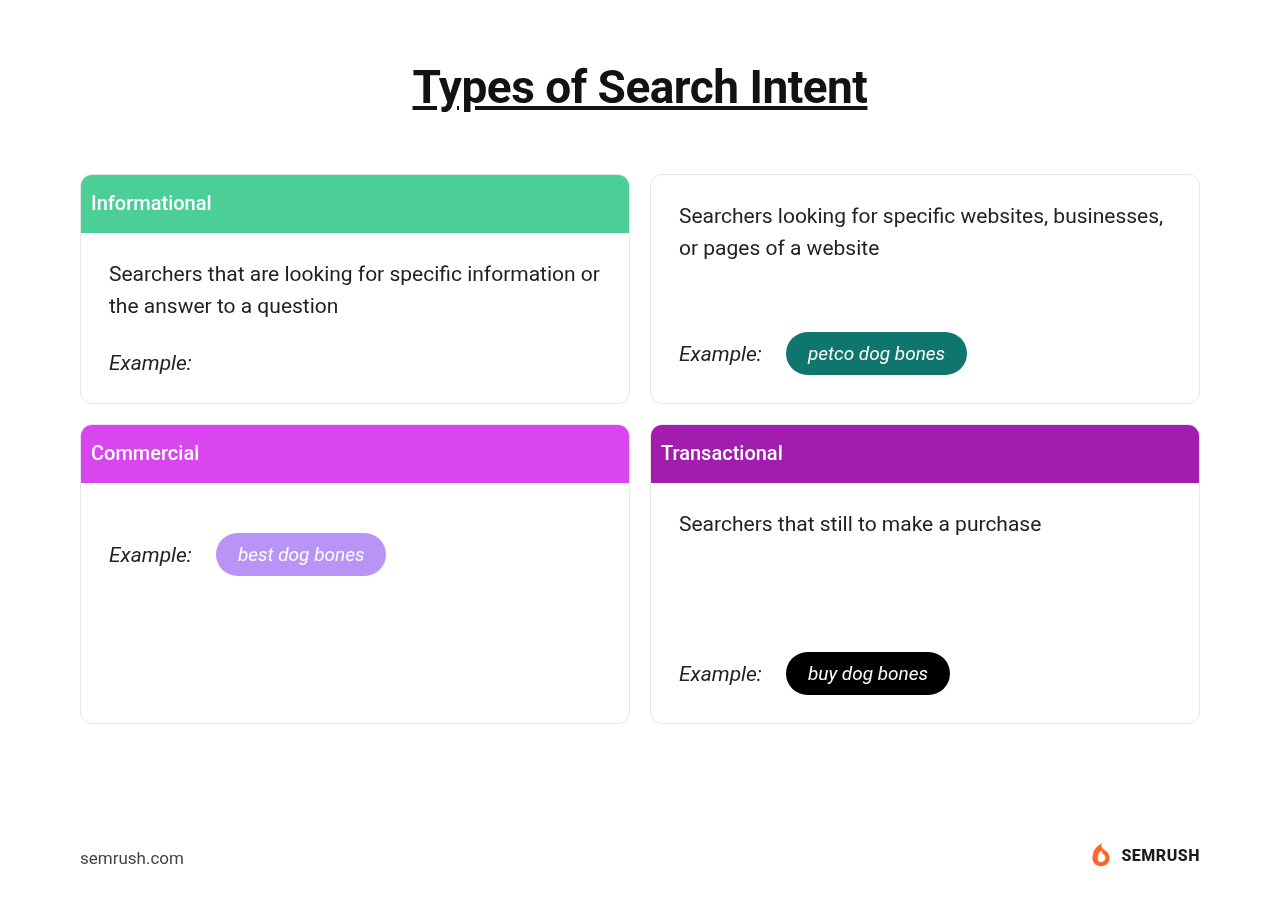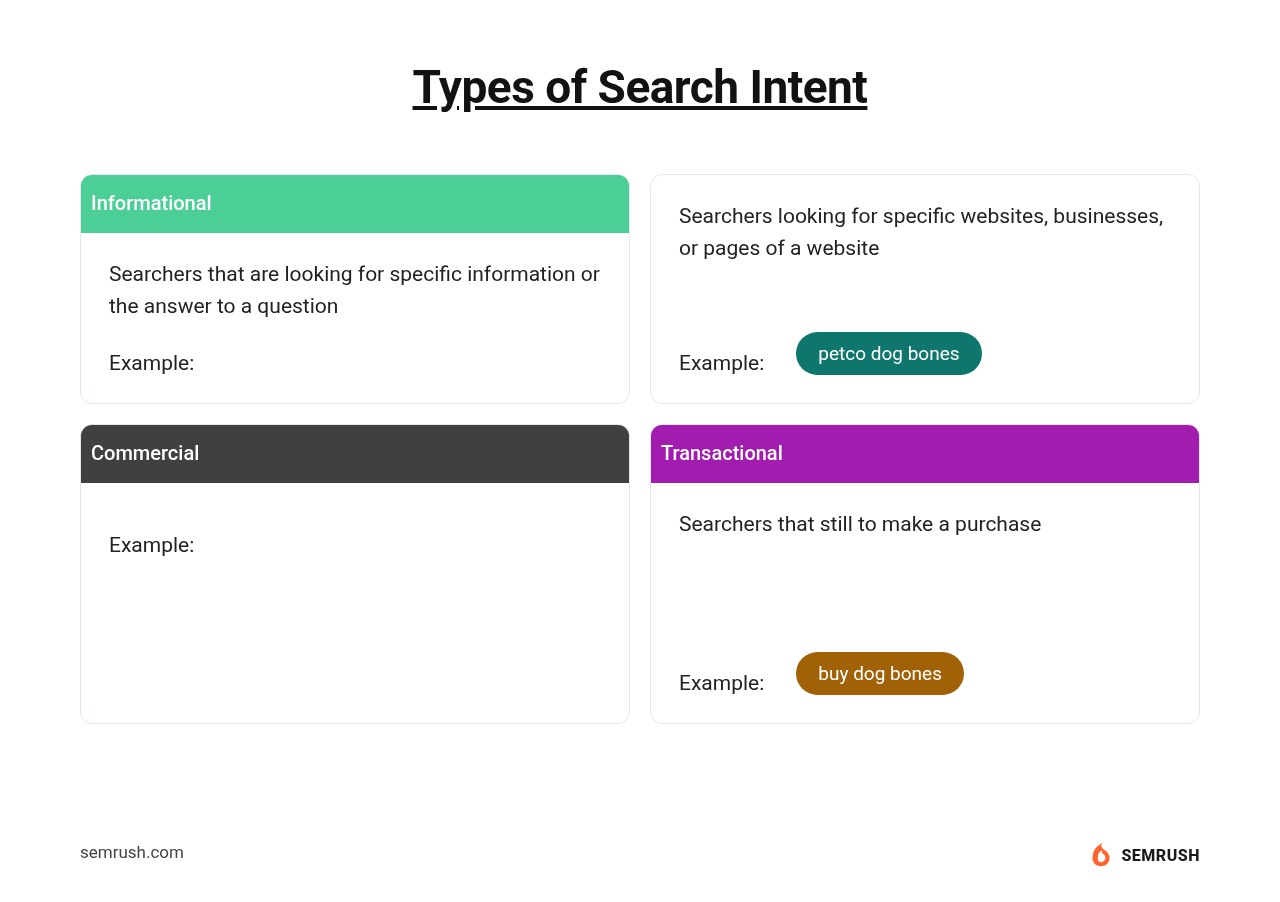--- a/index.html
+++ b/index.html
@@ -49,23 +49,24 @@
     flex: 1;
   }
   .card-desc {
     font-size: 21px;
     line-height: 1.5;
     color: #222;
     flex: 1;
   }
   .example-row {
     display: flex;
-    align-items: flex-end;
-    gap: 32px;
+    align-items: center;
+    gap: 24px;
     margin-top: 24px;
+    font-style: italic;
   }
   .example-label {
     font-size: 21px;
     color: #222;
   }
   .pill {
     display: inline-block;
     border-radius: 999px;
     padding: 10px 22px;
     font-size: 19px;
@@ -75,21 +76,21 @@
   .row2 .card-body { min-height: 240px; }
   .row1 .card-body { min-height: 170px; }
 
   .footer {
     position: absolute;
     left: 80px;
     right: 80px;
     bottom: 34px;
     display: flex;
     justify-content: space-between;
-    align-items: flex-start;
+    align-items: flex-end;
     gap: 16px;
   }
   .footer-domain {
     font-size: 17px;
     color: #444;
   }
   .brand {
     display: flex;
     align-items: center;
     gap: 8px;
@@ -122,35 +123,36 @@
       <div class="card-body">
         <p class="card-desc">Searchers looking for specific websites, businesses, or pages of a website</p>
         <div class="example-row">
           <span class="example-label">Example:</span>
           <span class="pill" style="background:#0f766e">petco dog bones</span>
         </div>
       </div>
     </div>
 
     <div class="card row2">
-      <div class="card-header" style="background:#404040">Commercial</div>
+      <div class="card-header" style="background:#d946ef">Commercial</div>
       <div class="card-body">
         <div class="example-row">
           <span class="example-label">Example:</span>
+          <span class="pill" style="background:#b794f6">best dog bones</span>
         </div>
       </div>
     </div>
 
     <div class="card row2">
       <div class="card-header" style="background:#a21caf">Transactional</div>
       <div class="card-body">
         <p class="card-desc">Searchers that still to make a purchase</p>
         <div class="example-row">
           <span class="example-label">Example:</span>
-          <span class="pill" style="background:#a16207">buy dog bones</span>
+          <span class="pill" style="background:#000000">buy dog bones</span>
         </div>
       </div>
     </div>
 
   </div>
 </div>
 
 <div class="footer">
   <span class="footer-domain">semrush.com</span>
   <span class="brand">

